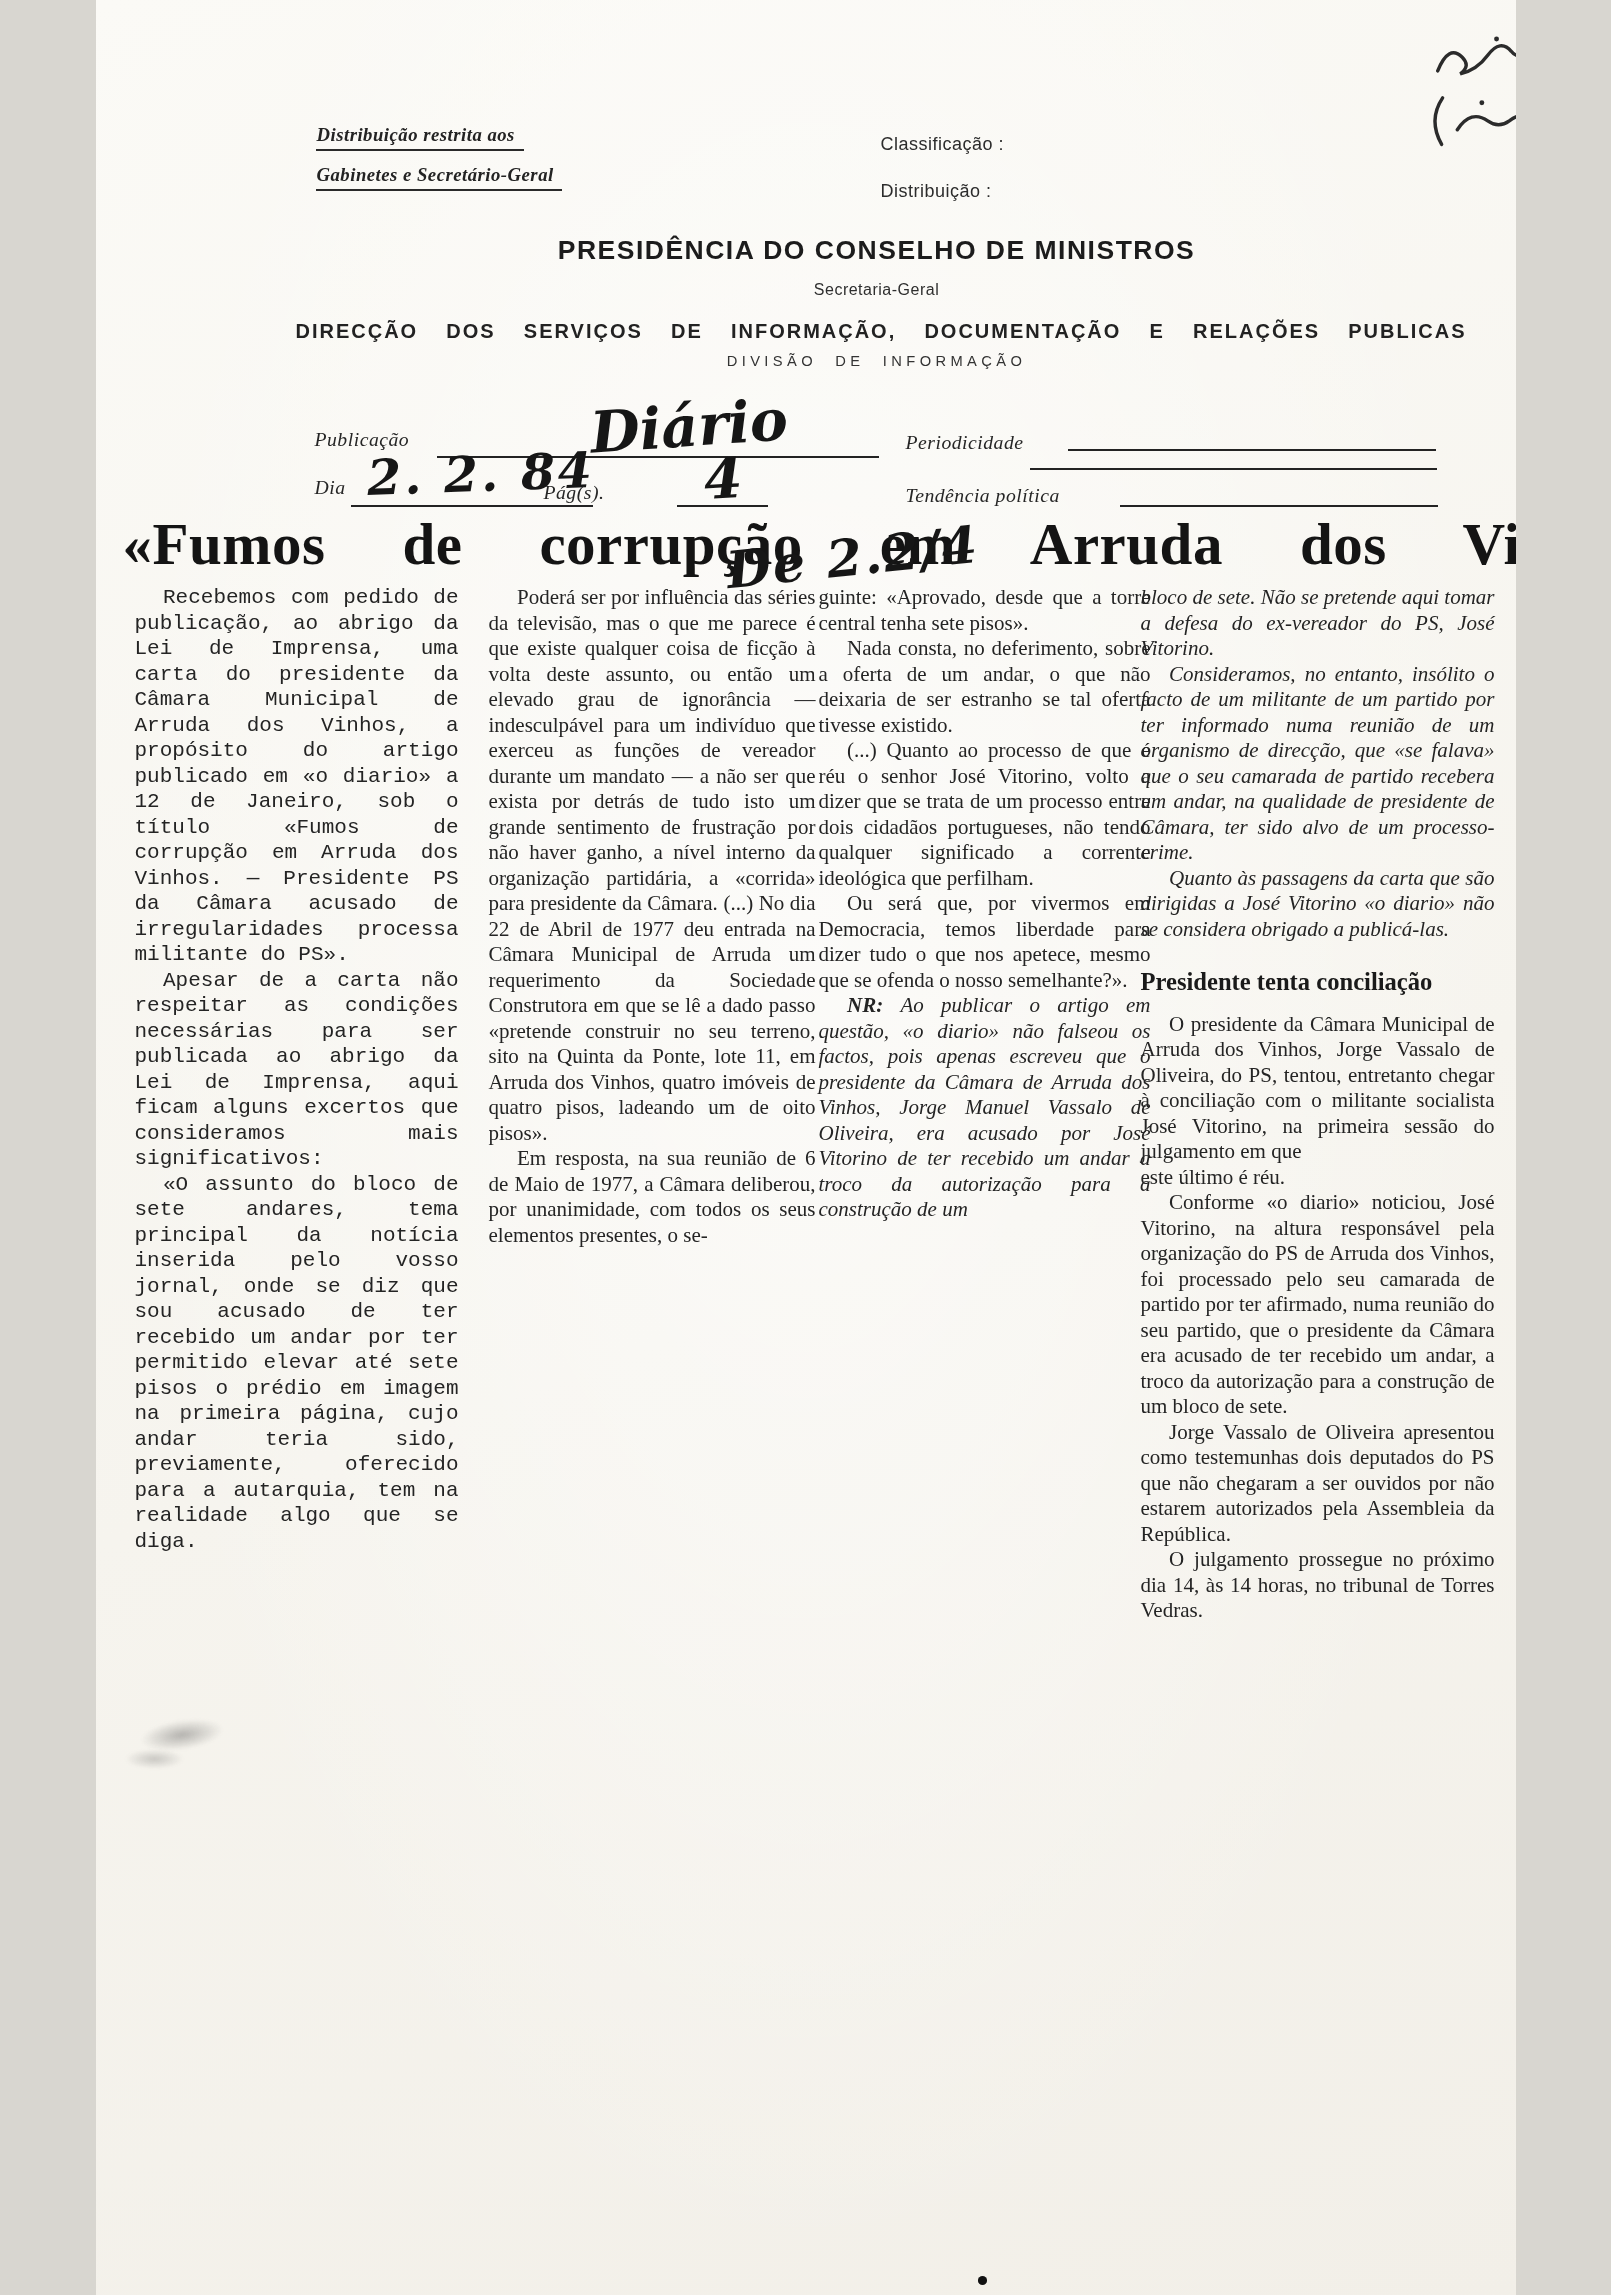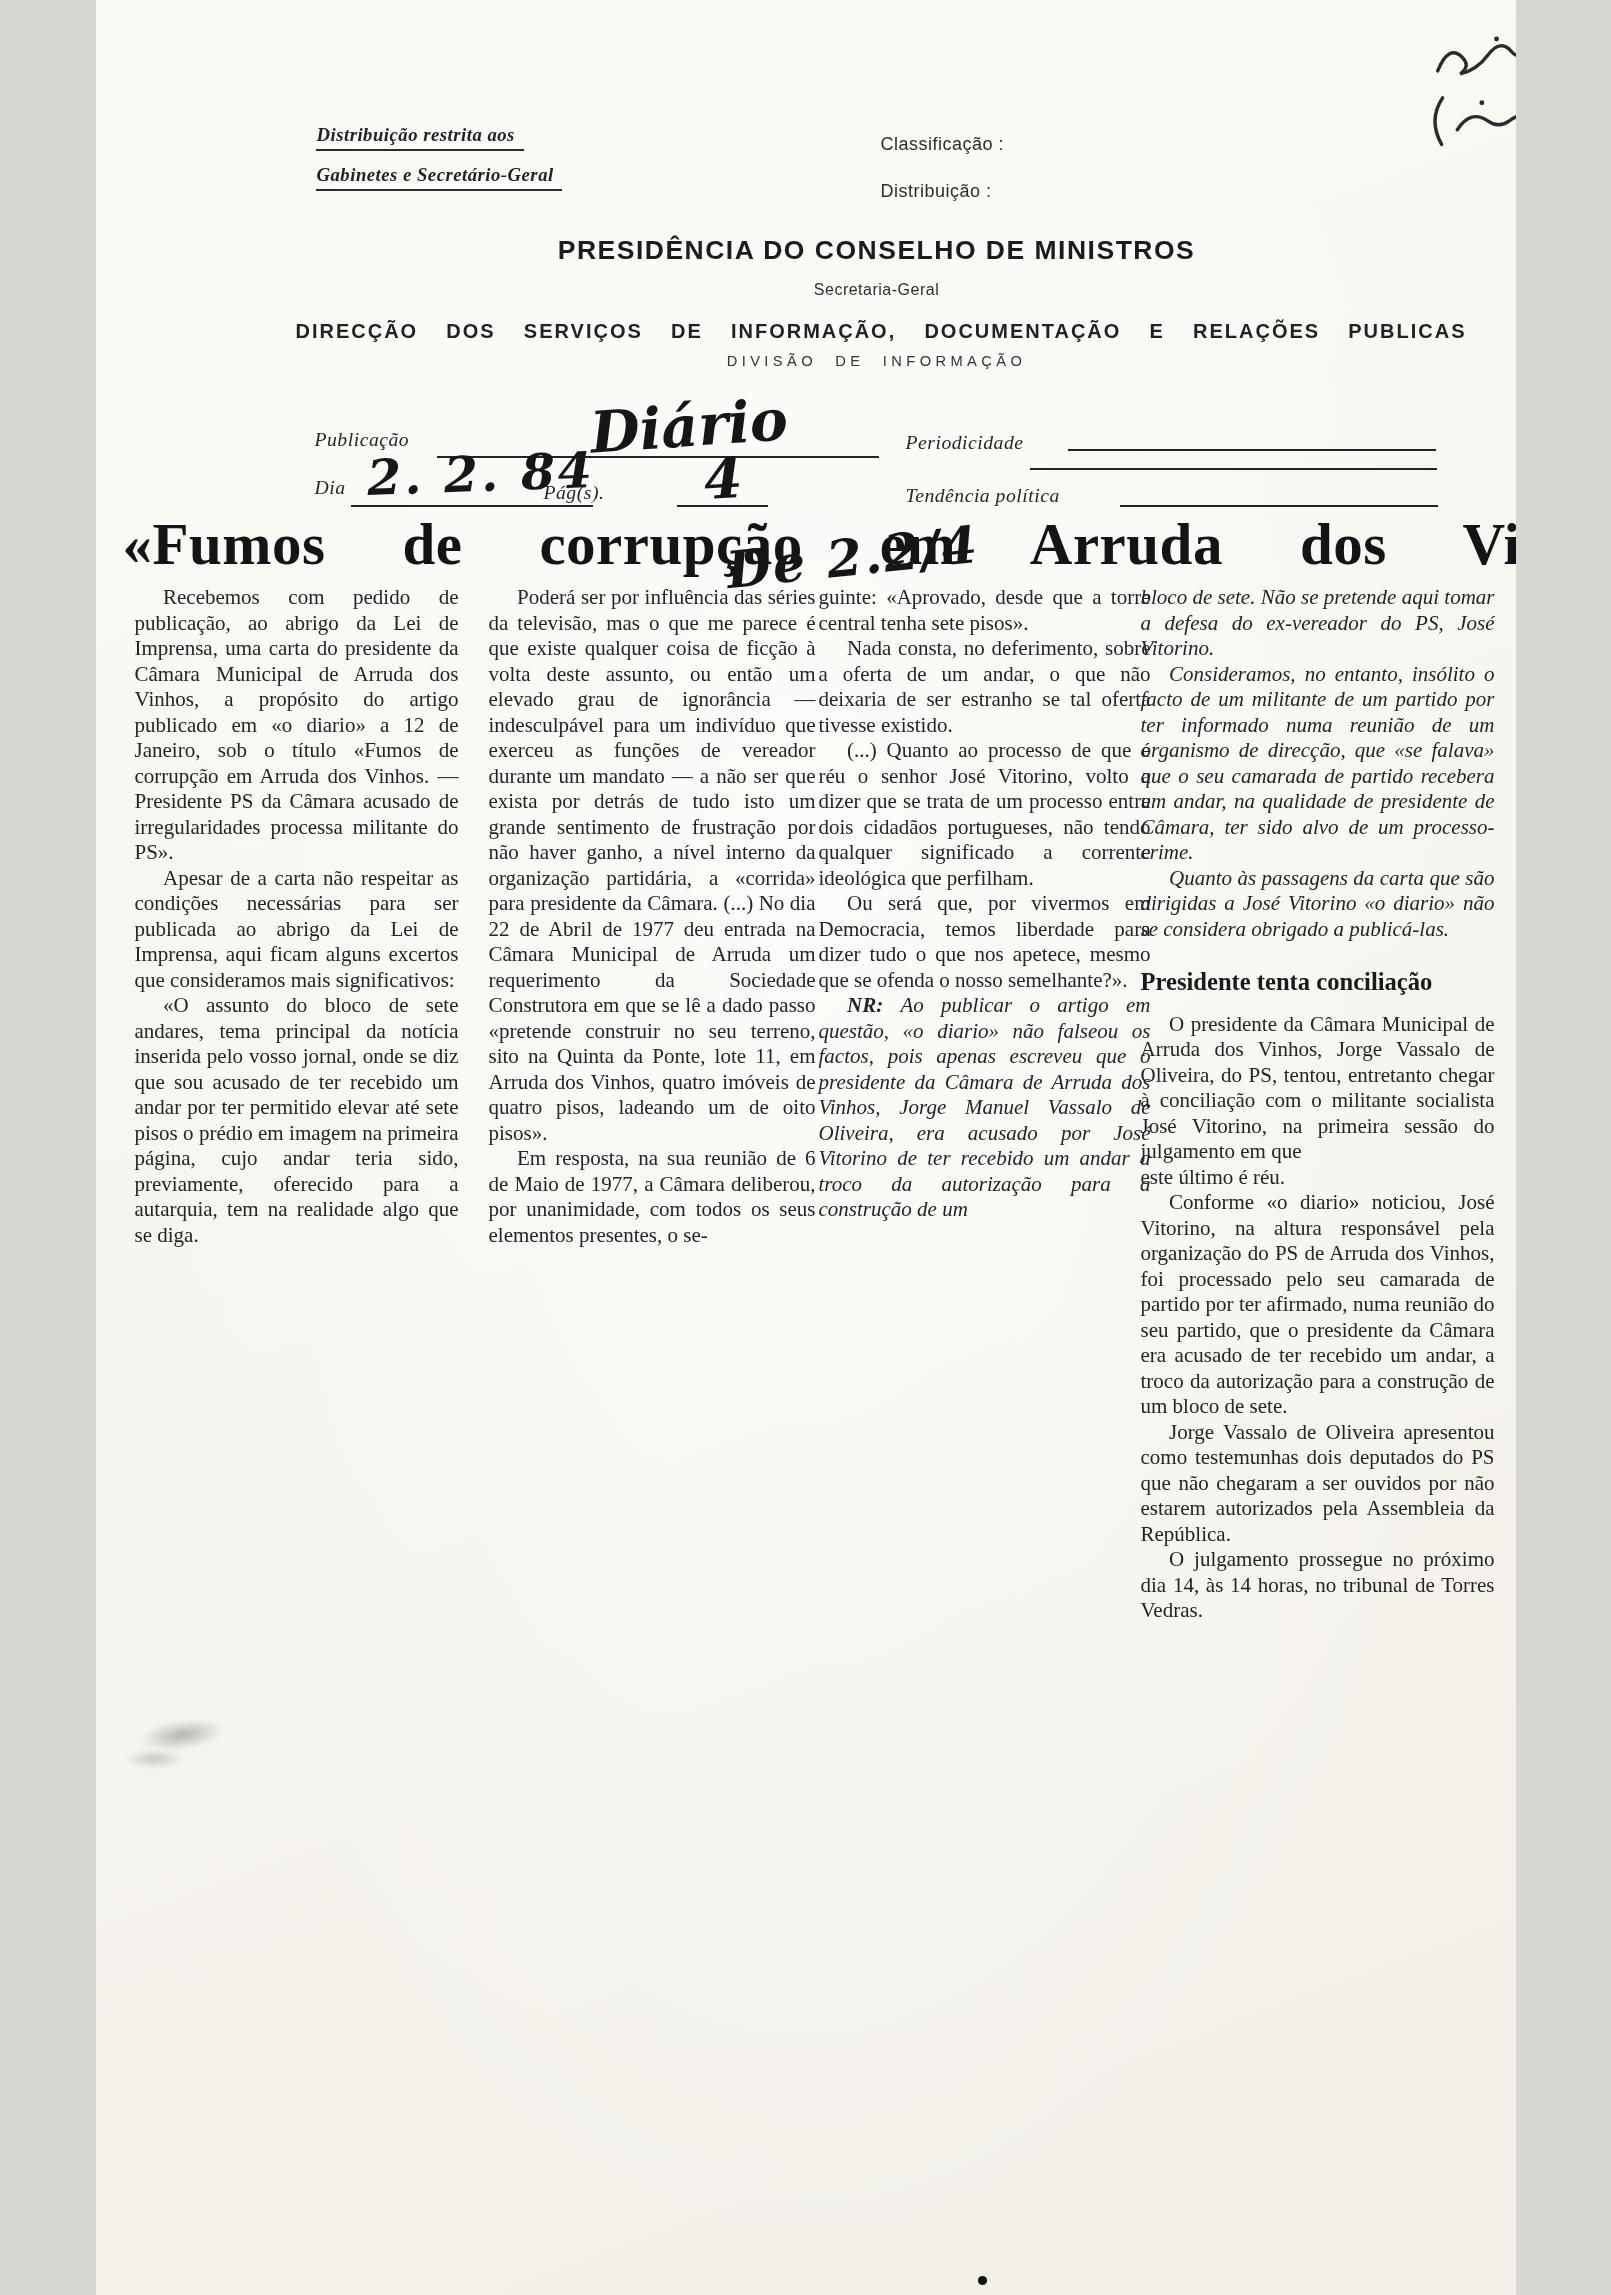--- a/index.html
+++ b/index.html
@@ -76,21 +76,21 @@
     text-align:justify; text-align-last:justify;
     white-space:nowrap; transform:scaleX(1.0);
   }
 
   
   .col {
     position:absolute; top:585px;
     font-size:21px; line-height:25.5px; text-align:justify;
     color:#242424; hyphens:auto; overflow-wrap:break-word;
   }
-  .col-1 { left:39px;   width:324px; }
+  .col-1 { left:39px;   width:324px;font-family:Liberation Mono, monospace; }
   .col-2 { left:393px;  width:327px; }
   .col-3 { left:694px; width:332px;margin-left:29px; }
   .col-4 { left:1045px; width:354px; }
 
   .para { margin:0; text-indent:28.5px; }
   .para.noindent { text-indent:0; }
   .para.italic { font-style:italic; }
   .para.heading {
     font:700 24.6px "Liberation Serif", serif; line-height:27.5px;
     text-indent:0; text-align:left; margin:25.5px 0 16.7px 0; color:#1a1a1a;

